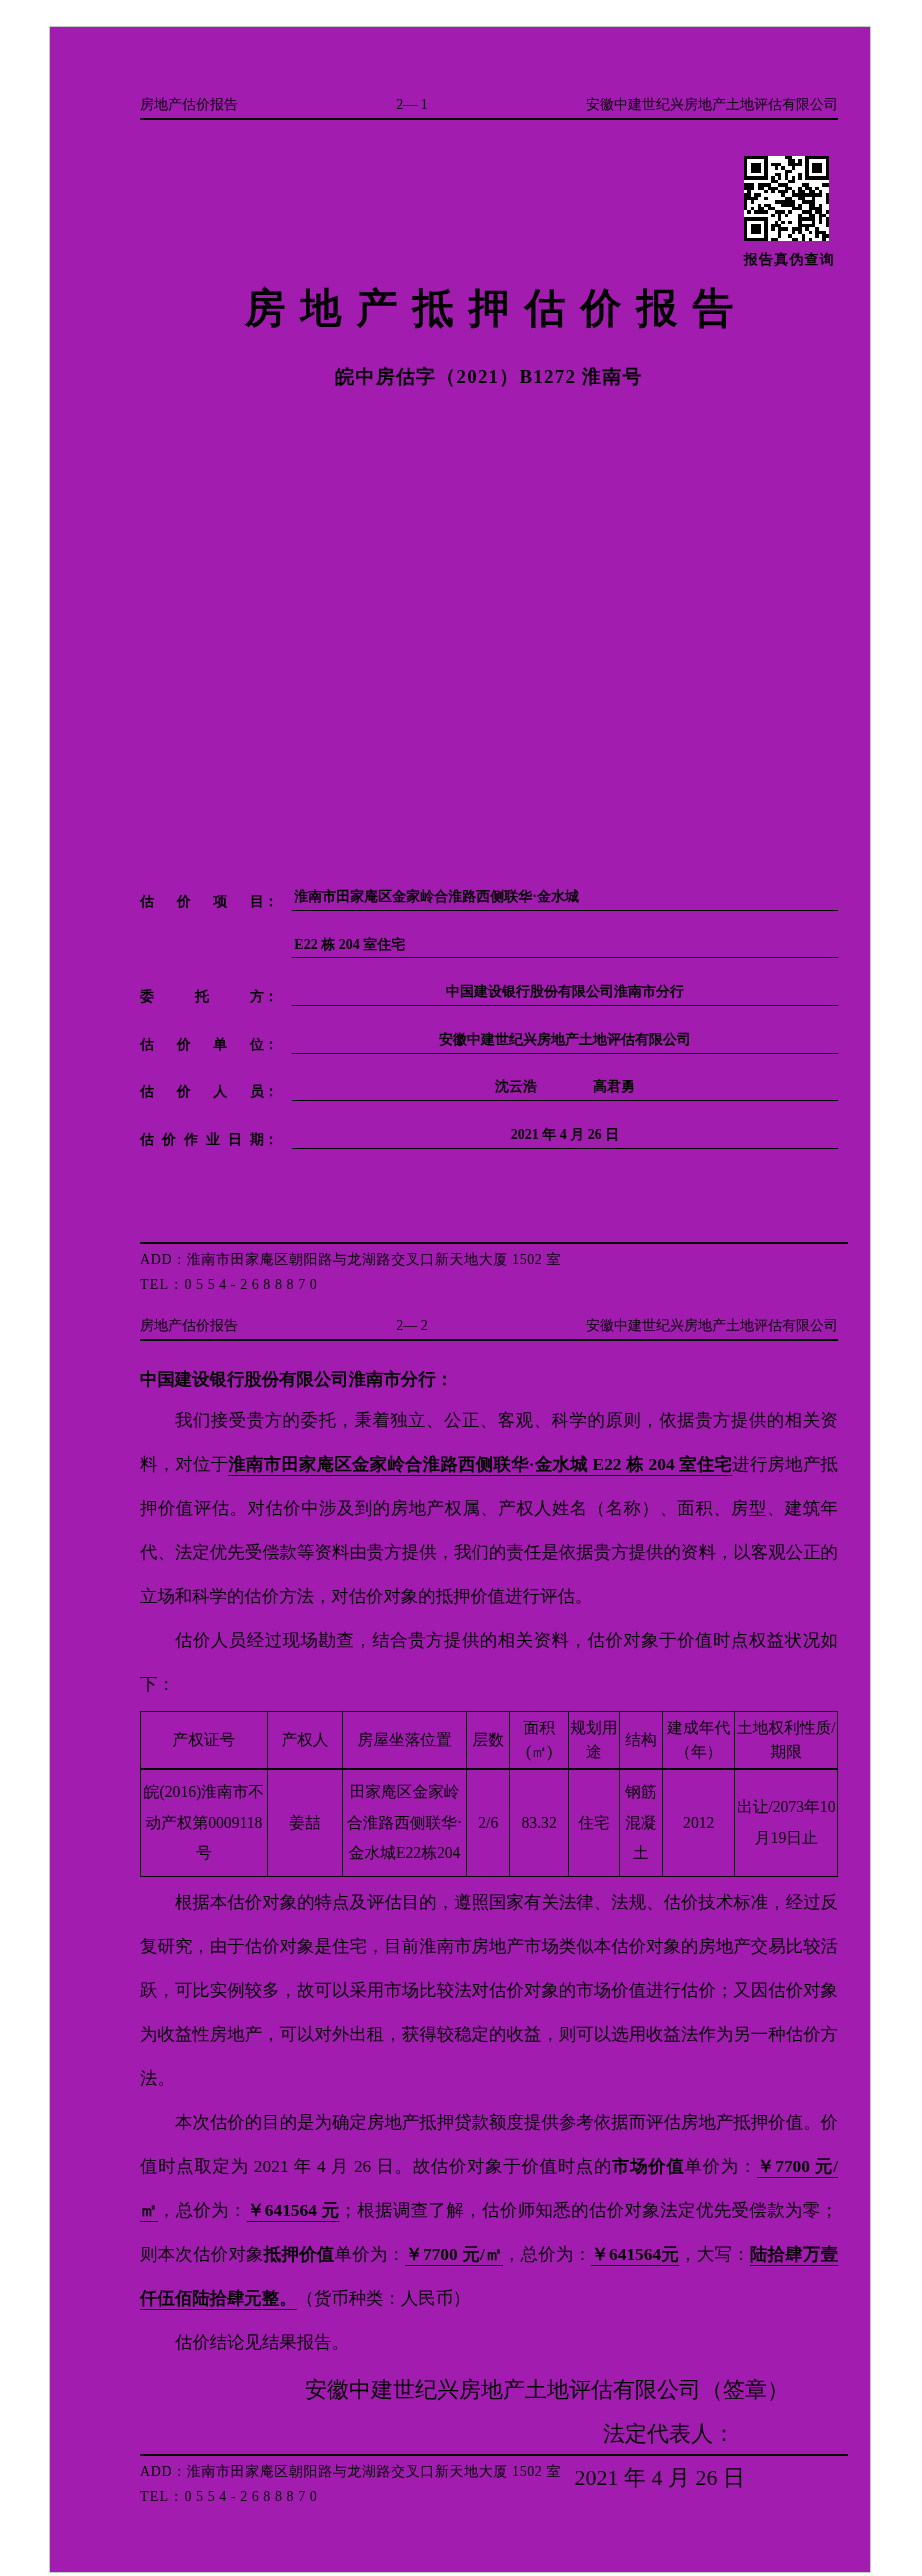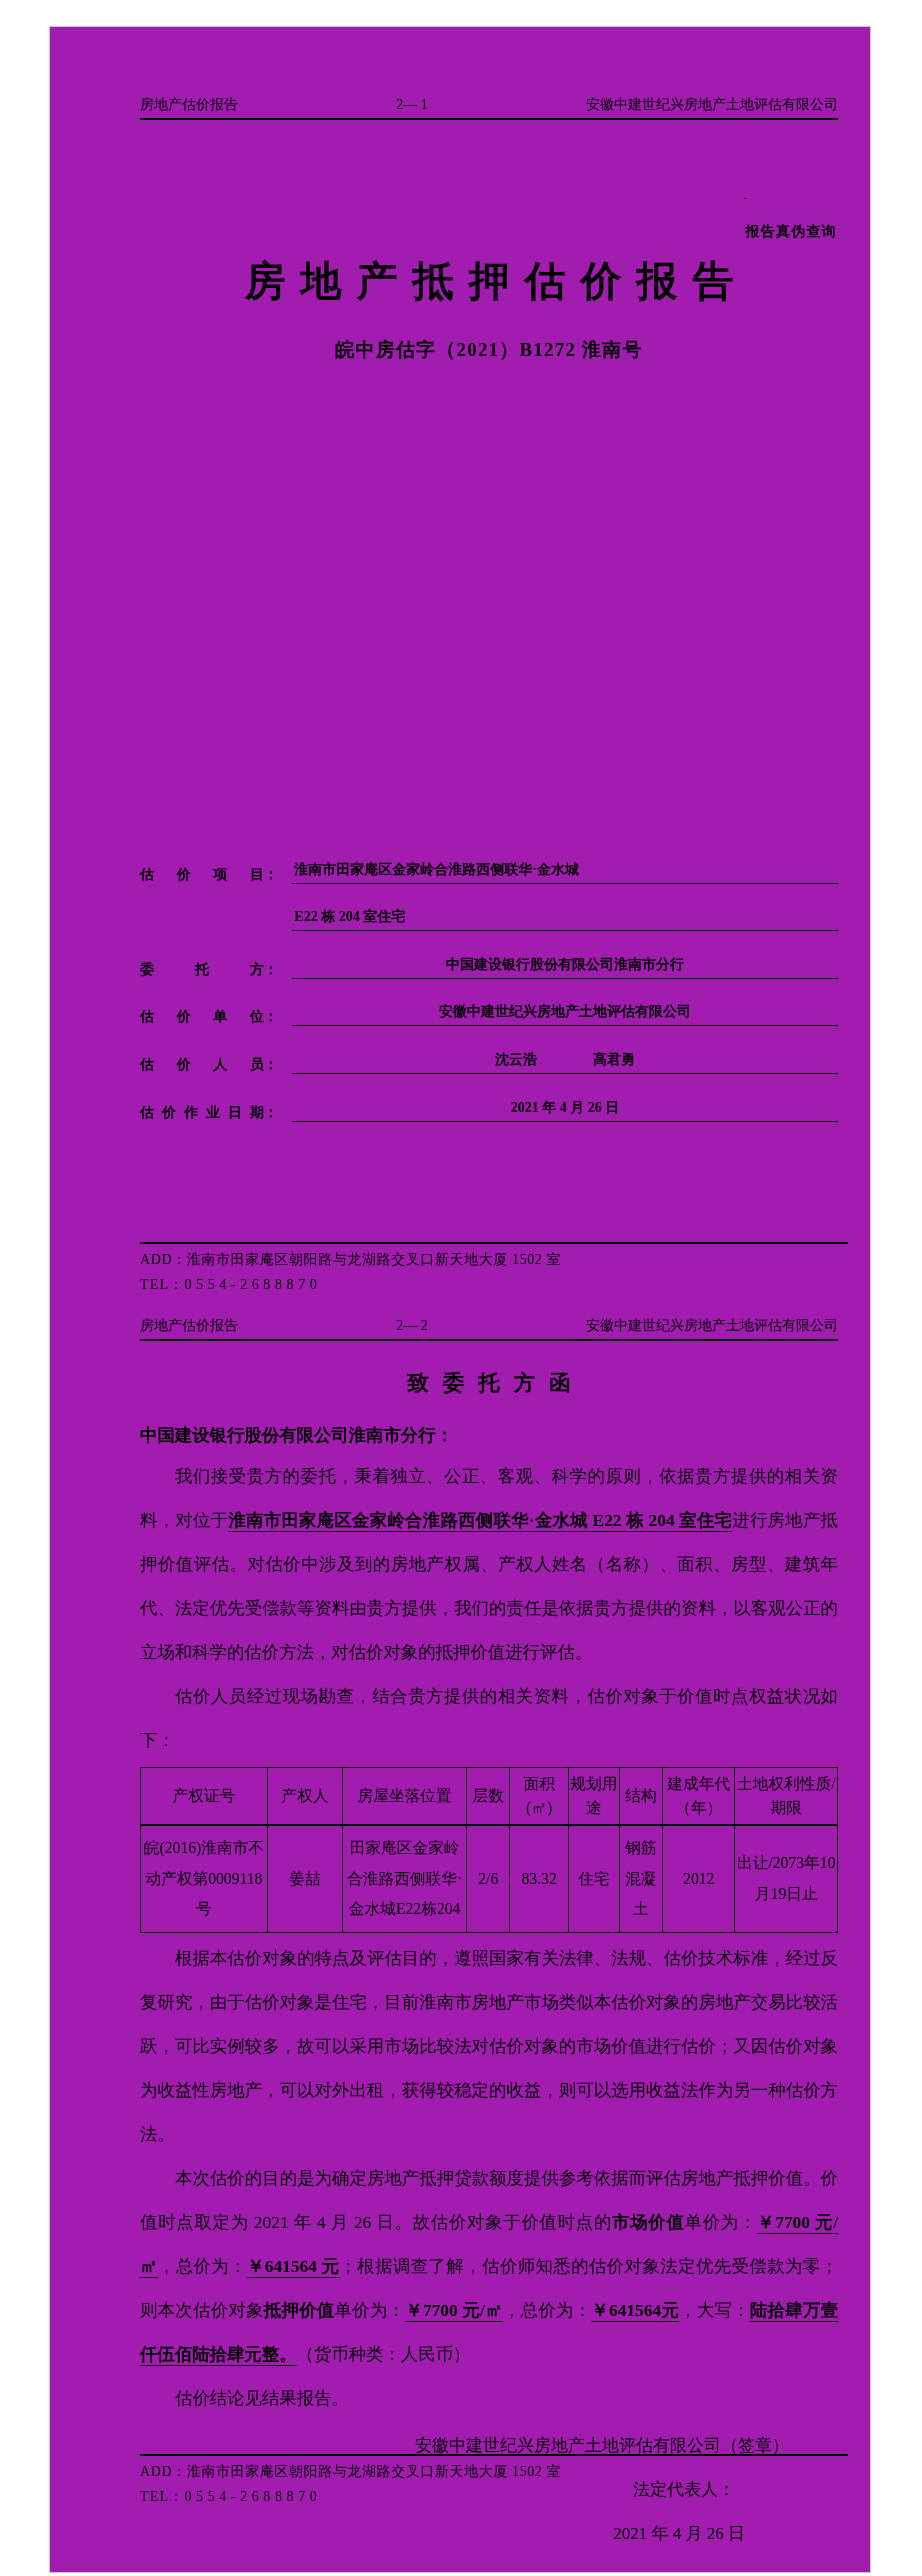--- a/index.html
+++ b/index.html
@@ -19,21 +19,21 @@
   .page-1{height:1276px;}
   .page-2{height:1269px;}
 
   
   .page-head{display:flex;justify-content:space-between;align-items:flex-end;font-size:14px;line-height:1.3;}
   .page-1 .page-head{padding-top:69px;}
   .page-2 .page-head{padding-top:14px;}
   .head-rule{border:none;border-top:2.3px solid #000;margin-top:4.1px;}
 
   
-  .qr-wrap{display:flex;flex-direction:row;align-items:flex-end;width:93px;margin:36px 1.2px 0 auto;}
+  .qr-wrap{display:flex;flex-direction:column;align-items:flex-start;width:93px;margin:36px 1.2px 0 auto;}
   .qr-wrap svg{width:85px;height:85px;shape-rendering:crispEdges;display:block;}
   .qr-caption{margin-top:9.3px;font-weight:bold;font-size:14px;letter-spacing:1.2px;white-space:nowrap;}
 
   
   .main-title{margin-top:12.8px;text-align:center;font-size:41px;font-weight:bold;letter-spacing:15px;text-indent:15px;white-space:nowrap;}
   .report-no{margin-top:25.6px;text-align:center;font-size:19px;font-weight:bold;letter-spacing:1.2px;}
 
   
   .form-block{margin-top:485px;font-size:14px;font-weight:bold;}
   .form-row{display:flex;align-items:flex-end;min-height:36px;margin-bottom:11.6px;}
@@ -51,21 +51,21 @@
   .b{font-weight:bold;}
   .u{text-decoration:underline;text-underline-offset:4.6px;text-decoration-thickness:1.2px;}
 
   
   .info-table{width:100%;border-collapse:collapse;border:1.2px solid #000;font-size:15.7px;margin:4.6px 0 3.5px 0;table-layout:fixed;}
   .info-table th{font-weight:normal;border:0.6px solid #000;padding:4.6px 1.2px;line-height:1.5;vertical-align:middle;text-align:center;}
   .info-table thead tr{border-bottom:2.3px solid #000;}
   .info-table td{border:0.6px solid #000;text-align:center;padding:7px 1.2px;line-height:1.95;vertical-align:middle;word-break:break-all;}
 
   
-  .sig{font-size:17px;line-height:44px;margin-top:3.5px;}
+  .sig{font-size:22px;line-height:44px;margin-top:3.5px;}
   .sig-company{text-align:right;padding-right:49px;}
   .sig-legal{text-align:right;padding-right:103px;}
   .sig-date{text-align:right;padding-right:93px;}
 
   
   .page-foot{position:absolute;left:90px;right:22px;}
   .page-1 .page-foot{bottom:8.1px;}
   .page-2 .page-foot{bottom:65px;}
   .foot-rule{border:none;border-top:2.9px solid #000;}
   .foot-line{font-size:14px;margin-top:6.4px;letter-spacing:0.6px;line-height:1.35;}
@@ -358,21 +358,20 @@
 
   <section class="page page-2">
 
     <div class="page-head">
       <span>房地产估价报告</span>
       <span>2— 2</span>
       <span>安徽中建世纪兴房地产土地评估有限公司</span>
     </div>
     <div class="head-rule"></div>
 
-    <h2 class="letter-title">致委托方函</h2>
 
     <div class="salutation">中国建设银行股份有限公司淮南市分行：</div>
 
     <p class="para first"><span>我们接受贵方的委托，秉着独立、公正、客观、科学的原则，依据贵方提供的相关资料，对位于</span><span class="b u">淮南市田家庵区金家岭合淮路西侧联华·金水城 E22 栋 204 室住宅</span><span>进行房地产抵押价值评估。对估价中涉及到的房地产权属、产权人姓名（名称）、面积、房型、建筑年代、法定优先受偿款等资料由贵方提供，我们的责任是依据贵方提供的资料，以客观公正的立场和科学的估价方法，对估价对象的抵押价值进行评估。</span></p>
 
     <p class="para">估价人员经过现场勘查，结合贵方提供的相关资料，估价对象于价值时点权益状况如下：</p>
 
     <table class="info-table">
       <colgroup>
         <col style="width:18.2%">

